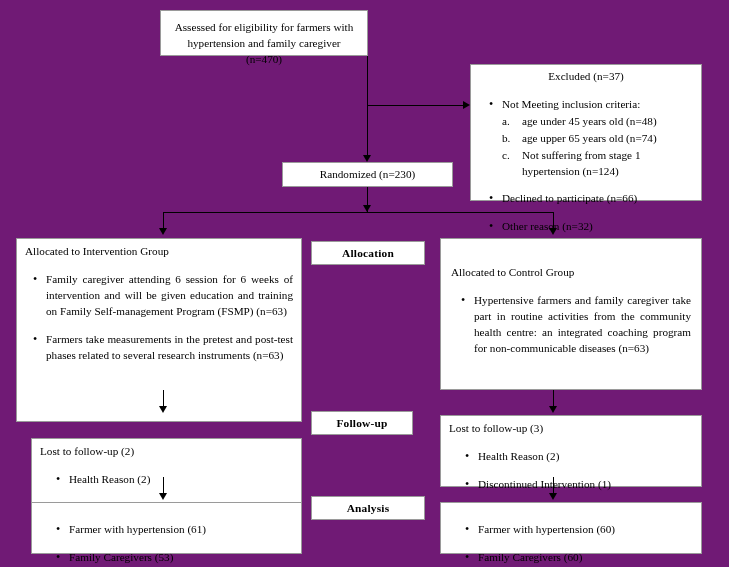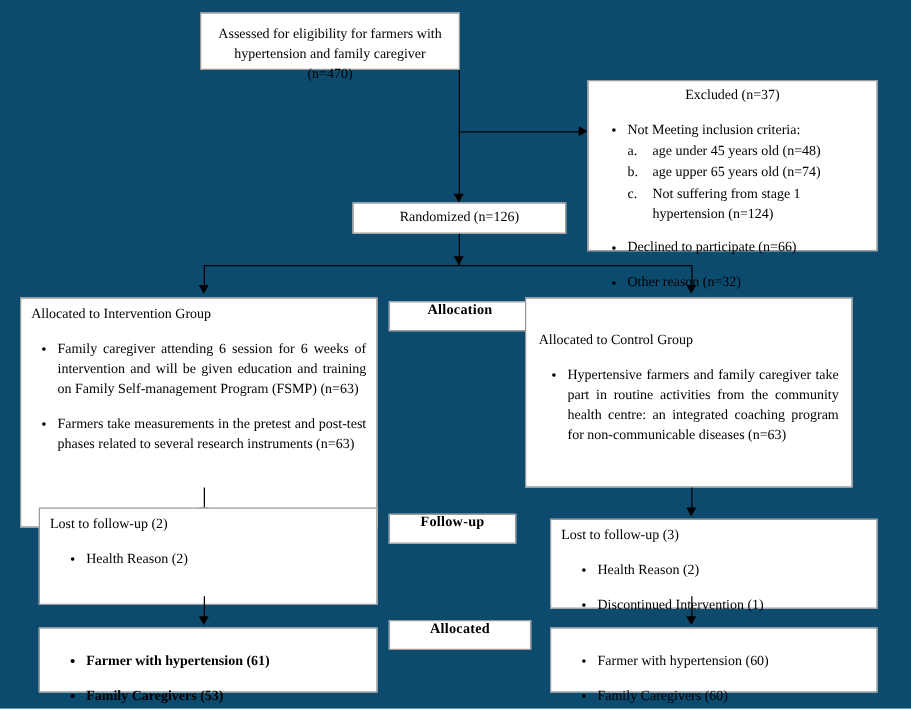--- a/index.html
+++ b/index.html
@@ -8,21 +8,21 @@
     background: #ffffff;
   }
   body {
     font-family: "Liberation Serif", "DejaVu Serif", serif;
     color: #000000;
   }
   #canvas {
     position: relative;
     width: 729px;
     height: 567px;
-    background: #0c4a6e;
+    background: #701a75;
     overflow: hidden;
   }
   .box {
     position: absolute;
     box-sizing: border-box;
     border: 1px solid #9a9a9a;
     background: #ffffff;
     font-size: 11.2px;
     line-height: 1.42;
   }
@@ -33,21 +33,21 @@
     text-align: center;
   }
   .stage-label {
     position: absolute;
     box-sizing: border-box;
     border: 1px solid #9a9a9a;
     background: #ffffff;
     font-weight: bold;
     font-size: 11.4px;
     display: flex;
-    align-items: flex-start;
+    align-items: center;
     justify-content: center;
     letter-spacing: 0.2px;
   }
   .lead {
     margin: 0 0 1px 0;
     padding: 0;
     text-align: left;
   }
   ul.bullets {
     margin: 0;
@@ -155,21 +155,21 @@
         <li class="nojust">Declined to participate (n=66)</li>
         <li class="nojust">Other reason (n=32)</li>
       </ul>
     </div>
   </div>
 
   <div class="arrow-down" style="left:363px; top:155px;"></div>
 
   <div class="box" style="left:282px; top:162px; width:171px; height:25px;">
     <div class="box-inner center-text" style="padding-top:4px;">
-      <span>Randomized (n=126)</span>
+      <span>Randomized (n=230)</span>
     </div>
   </div>
 
   <div class="vline" style="left:367px; top:187px; height:25px;"></div>
   <div class="arrow-down" style="left:363px; top:205px;"></div>
   <div class="hline" style="left:163px; top:212px; width:390px;"></div>
   <div class="vline" style="left:163px; top:212px; height:20px;"></div>
   <div class="arrow-down" style="left:159px; top:228px;"></div>
   <div class="vline" style="left:553px; top:212px; height:20px;"></div>
   <div class="arrow-down" style="left:549px; top:228px;"></div>
@@ -181,39 +181,39 @@
   <div class="box" style="left:16px; top:238px; width:286px; height:184px;">
     <div class="box-inner" style="padding:5px 8px;">
       <div class="lead">Allocated to Intervention Group</div>
       <ul class="bullets" style="padding-left:8px;">
         <li>Family caregiver attending 6 session for 6 weeks of intervention and will be given education and training on Family Self-management Program (FSMP) (n=63)</li>
         <li>Farmers take measurements in the pretest and post-test phases related to several research instruments (n=63)</li>
       </ul>
     </div>
   </div>
 
-  <div class="box" style="left:420px; top:238px; width:262px; height:152px;">
+  <div class="box" style="left:440px; top:238px; width:262px; height:152px;">
     <div class="box-inner" style="padding:26px 10px 5px 10px;">
       <div class="lead">Allocated to Control Group</div>
       <ul class="bullets" style="padding-left:10px;">
         <li>Hypertensive farmers and family caregiver take part in routine activities from the community health centre: an integrated coaching program for non-communicable diseases (n=63)</li>
       </ul>
     </div>
   </div>
 
   <div class="vline" style="left:163px; top:390px; height:21px;"></div>
   <div class="arrow-down" style="left:159px; top:406px;"></div>
   <div class="vline" style="left:553px; top:390px; height:21px;"></div>
   <div class="arrow-down" style="left:549px; top:406px;"></div>
 
   <div class="stage-label" style="left:311px; top:411px; width:102px; height:24px;">
     <span>Follow-up</span>
   </div>
 
-  <div class="box" style="left:31px; top:406px; width:271px; height:78px;">
+  <div class="box" style="left:31px; top:438px; width:271px; height:78px;">
     <div class="box-inner" style="padding:5px 8px;">
       <div class="lead">Lost to follow-up (2)</div>
       <ul class="bullets" style="padding-left:16px;">
         <li class="nojust">Health Reason (2)</li>
       </ul>
     </div>
   </div>
 
   <div class="box" style="left:440px; top:415px; width:262px; height:72px;">
     <div class="box-inner" style="padding:5px 8px;">
@@ -224,26 +224,26 @@
       </ul>
     </div>
   </div>
 
   <div class="vline" style="left:163px; top:477px; height:21px;"></div>
   <div class="arrow-down" style="left:159px; top:493px;"></div>
   <div class="vline" style="left:553px; top:477px; height:21px;"></div>
   <div class="arrow-down" style="left:549px; top:493px;"></div>
 
   <div class="stage-label" style="left:311px; top:496px; width:114px; height:24px;">
-    <span>Allocated</span>
+    <span>Analysis</span>
   </div>
 
   <div class="box" style="left:31px; top:502px; width:271px; height:52px;">
     <div class="box-inner" style="padding:7px 8px;">
-      <ul class="bullets" style="padding-left:16px;font-weight:bold;">
+      <ul class="bullets" style="padding-left:16px;">
         <li class="nojust">Farmer with hypertension (61)</li>
         <li class="nojust">Family Caregivers (53)</li>
       </ul>
     </div>
   </div>
 
   <div class="box" style="left:440px; top:502px; width:262px; height:52px;">
     <div class="box-inner" style="padding:7px 8px;">
       <ul class="bullets" style="padding-left:16px;">
         <li class="nojust">Farmer with hypertension (60)</li>

